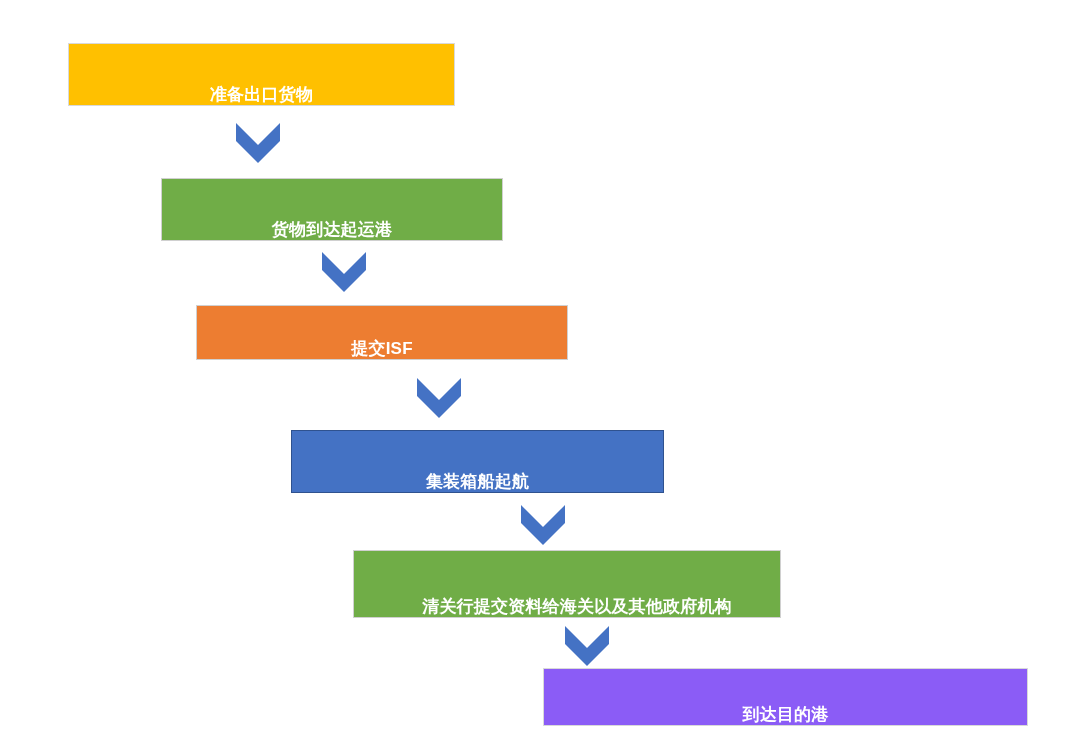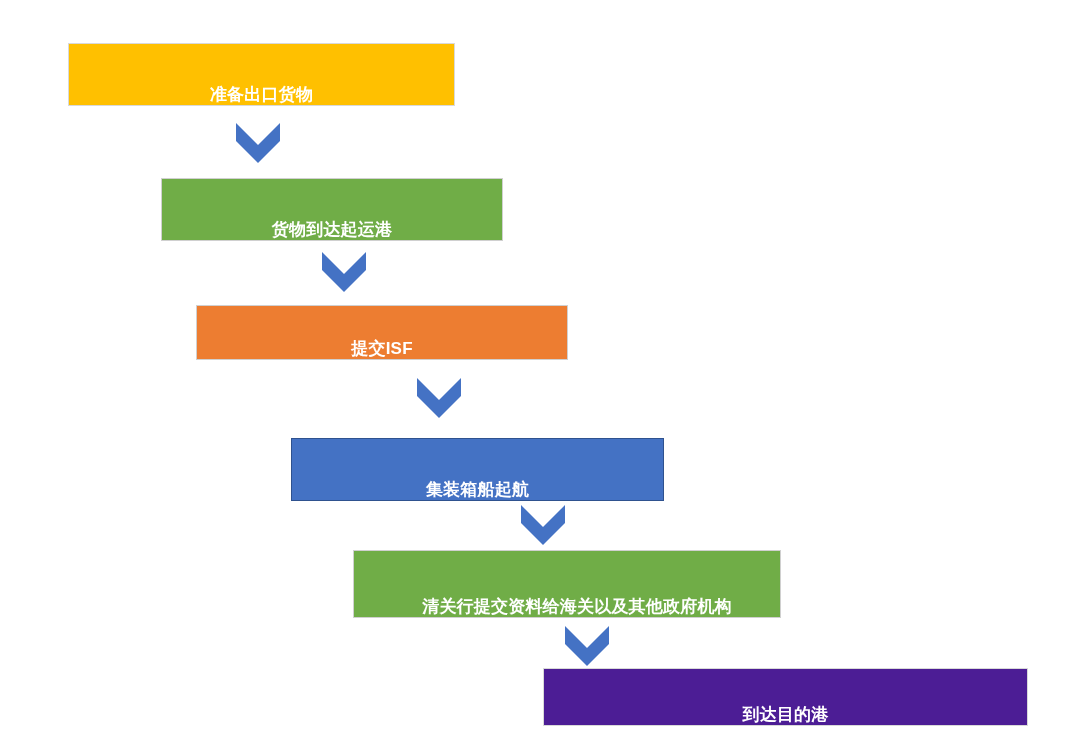--- a/index.html
+++ b/index.html
@@ -51,21 +51,20 @@
   }
   .node.orange {
     background: #ED7D31;
     border: 1px solid #D0D0D0;
     font-size: 17px;
   }
   .node.blue {
     background: #4472C4;
     border: 1px solid #2F528F;
     font-size: 17px;
-    margin-top: 8px;
   }
   
   .chevron {
     position: absolute;
     display: block;
   }
   .chevron svg {
     display: block;
   }
 </style>
@@ -117,17 +116,17 @@
   <div class="node green" style="left: 353px; top: 550px; width: 428px; height: 68px; background: rgb(112, 173, 71); padding-left: 20px;">
     <span class="label">清关行提交资料给海关以及其他政府机构</span>
   </div>
 
   <span class="chevron" style="left: 565px; top: 626px; width: 44px; height: 40px;">
     <svg width="44" height="40" viewBox="0 0 44 40" aria-hidden="true">
       <polygon points="0,0 22,22 44,0 44,18 22,40 0,18" fill="#4472C4"></polygon>
     </svg>
   </span>
 
-  <div class="node gold" style="left: 543px; top: 668px; width: 485px; height: 58px; background: #4c1d95;">
+  <div class="node gold" style="left: 543px; top: 668px; width: 485px; height: 58px; background: #8b5cf6;">
     <span class="label">到达目的港</span>
   </div>
 
 </div>
 
 </body></html>

